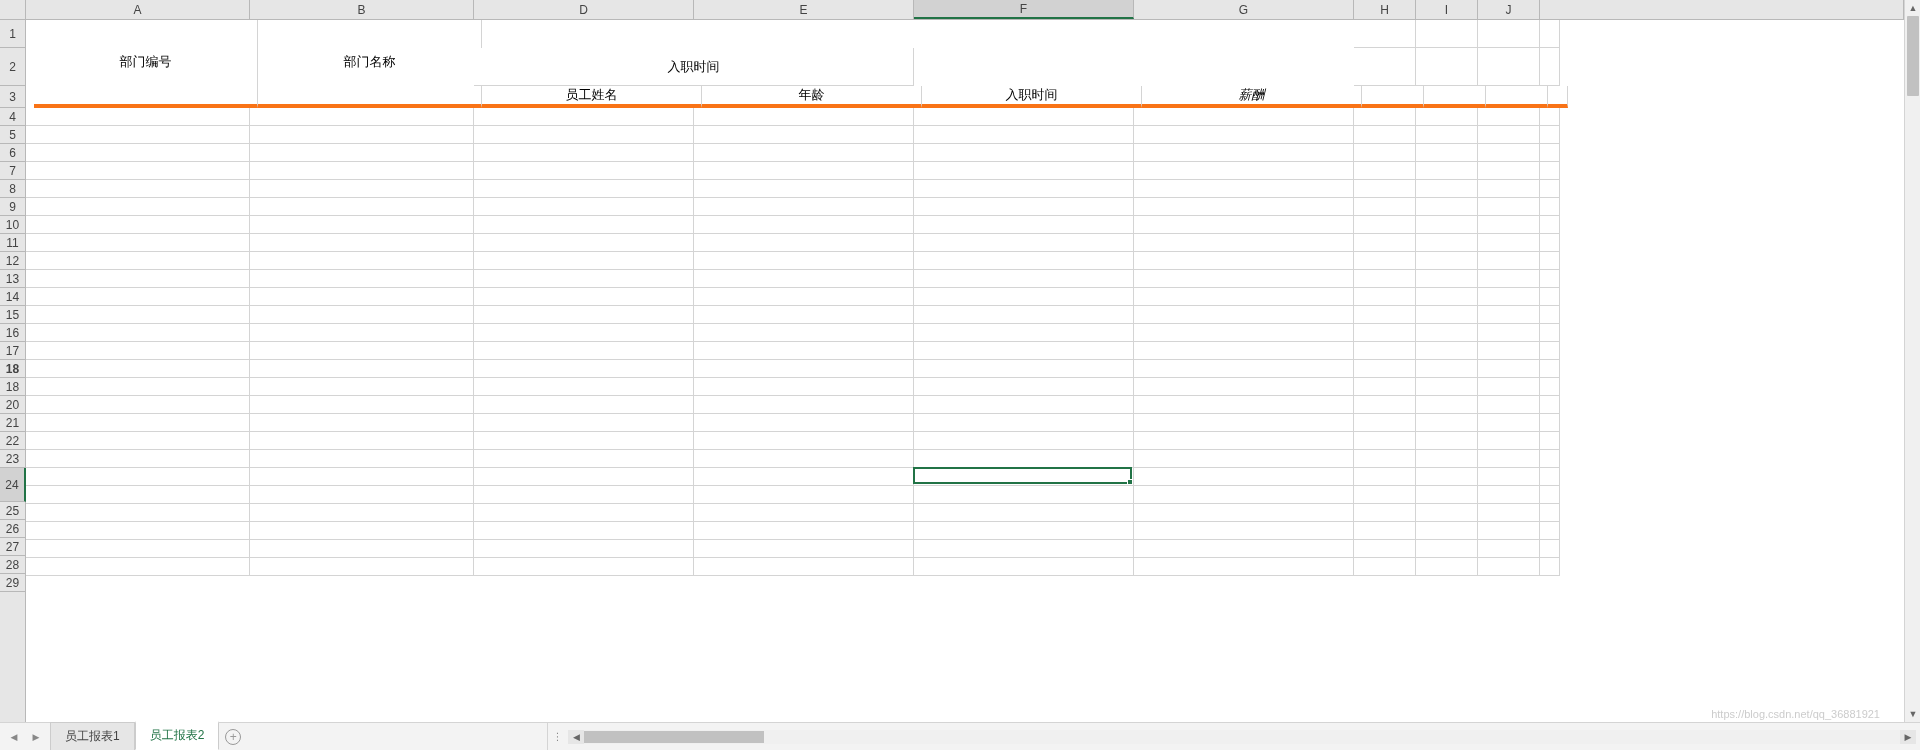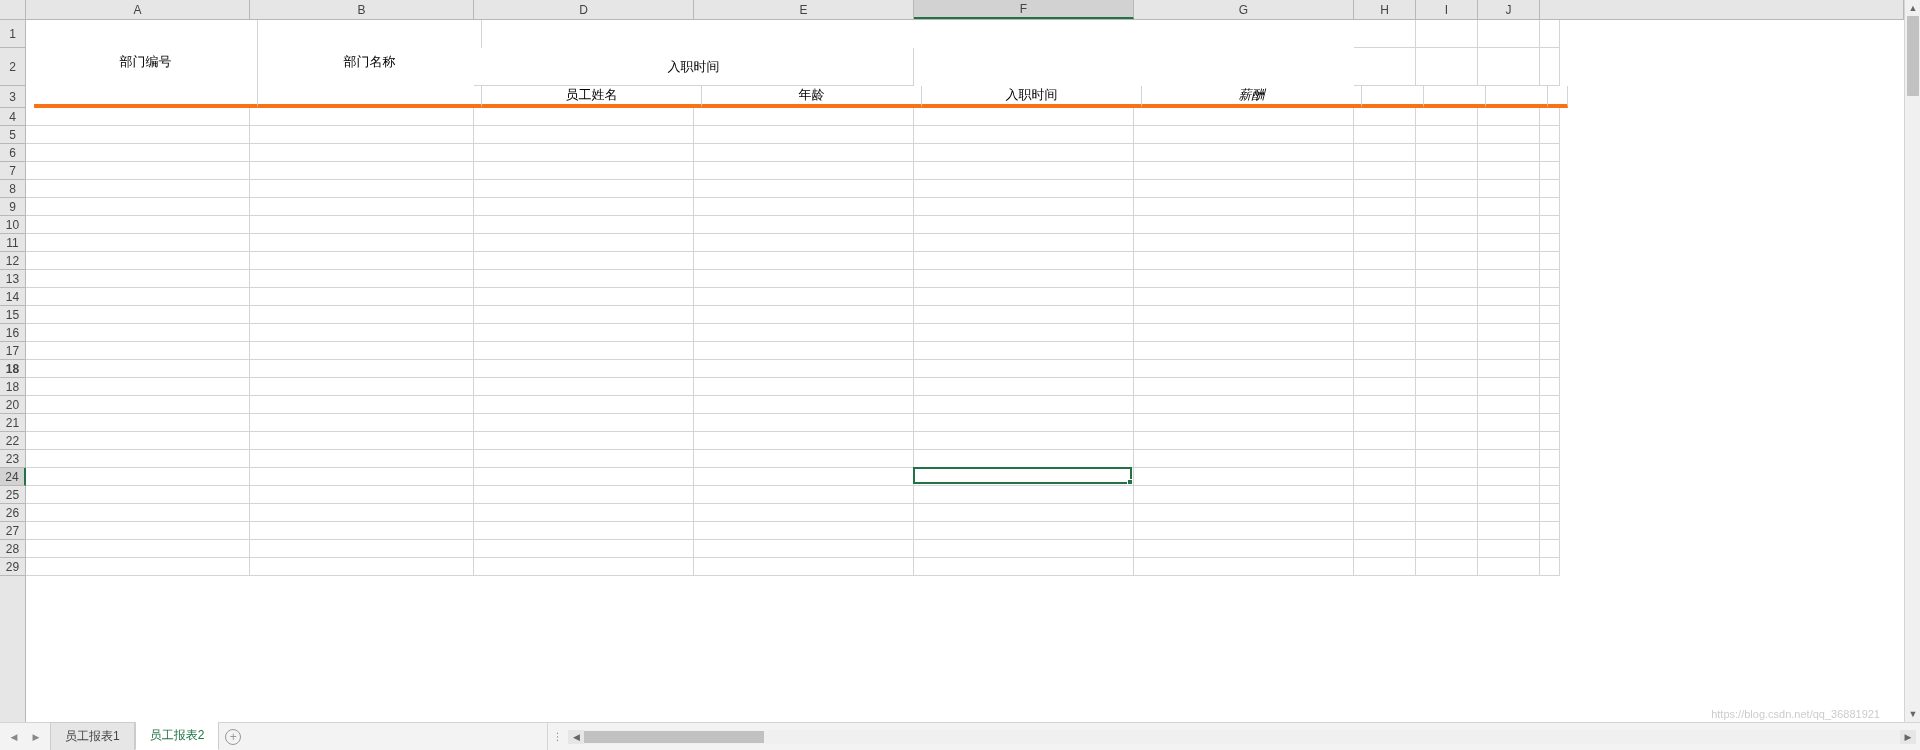--- a/index.html
+++ b/index.html
@@ -228,21 +228,21 @@
       <div class="row-header" style="height: 18px;">14</div>
       <div class="row-header" style="height: 18px;">15</div>
       <div class="row-header" style="height: 18px;">16</div>
       <div class="row-header" style="height: 18px;">17</div>
       <div class="row-header" style="height: 18px; font-weight: bold;">18</div>
       <div class="row-header" style="height: 18px;">18</div>
       <div class="row-header" style="height: 18px;">20</div>
       <div class="row-header" style="height: 18px;">21</div>
       <div class="row-header" style="height: 18px;">22</div>
       <div class="row-header" style="height: 18px;">23</div>
-      <div class="row-header active" style="height: 18px;">24</div>
+      <div class="row-header active" style="height: 34px;">24</div>
       <div class="row-header" style="height: 18px;">25</div>
       <div class="row-header" style="height: 18px;">26</div>
       <div class="row-header" style="height: 18px;">27</div>
       <div class="row-header" style="height: 18px;">28</div>
       <div class="row-header" style="height: 18px;">29</div>
     </div>
   <div class="cells" id="cells">
       <div class="cell" style="left: 1328px; top: 0px; width: 62px; height: 28px;"></div>
       <div class="cell" style="left: 1390px; top: 0px; width: 62px; height: 28px;"></div>
       <div class="cell" style="left: 1452px; top: 0px; width: 62px; height: 28px;"></div>

